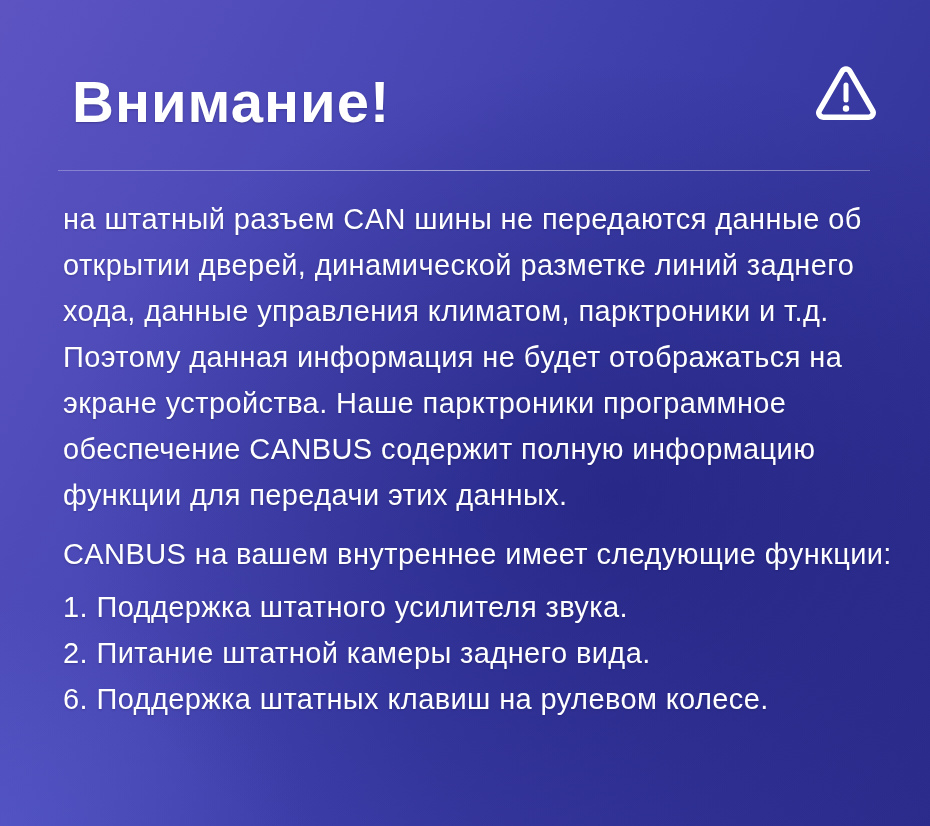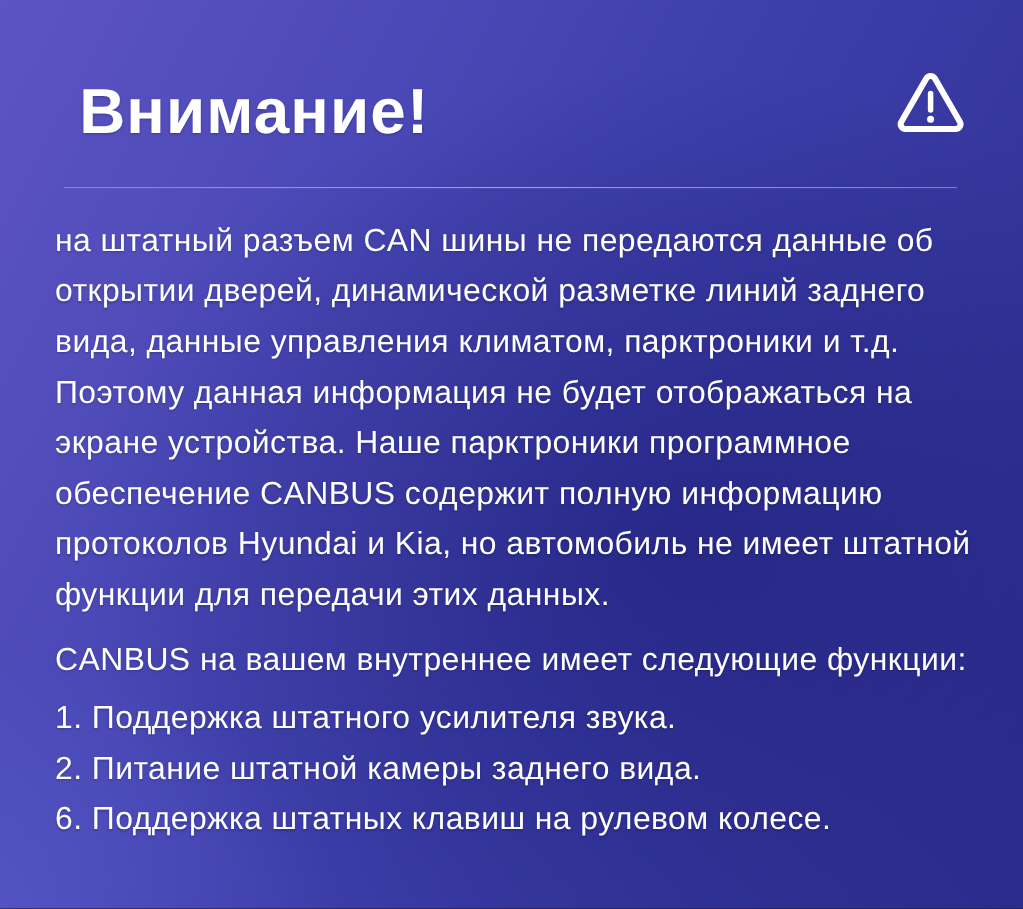--- a/index.html
+++ b/index.html
@@ -44,21 +44,21 @@
     position: absolute;
     top: 170px;
     left: 58px;
     right: 60px;
     height: 1px;
     background: linear-gradient(to right, rgba(255,255,255,0.28), rgba(255,255,255,0.5), rgba(255,255,255,0.35));
   }
   .body {
     position: absolute;
     top: 196px;
-    left: 50px;
+    left: 63px;
     right: 55px;
   }
   .text-line {
     font-size: 29px;
     line-height: 46px;
     letter-spacing: 0.4px;
     white-space: nowrap;
     text-shadow: 0 1px 2px rgba(20,20,70,0.3);
   }
   .functions-intro {
@@ -83,25 +83,24 @@
       </svg>
     </span>
   </div>
 
   <div class="divider"></div>
 
   <div class="body">
     <div class="paragraph">
       <div class="text-line">на штатный разъем CAN шины не передаются данные об</div>
       <div class="text-line">открытии дверей, динамической разметке линий заднего</div>
-      <div class="text-line">вида, данные управления климатом, парктроники и т.д.</div>
+      <div class="text-line">хода, данные управления климатом, парктроники и т.д.</div>
       <div class="text-line">Поэтому данная информация не будет отображаться на</div>
       <div class="text-line">экране устройства. Наше парктроники программное</div>
       <div class="text-line">обеспечение CANBUS содержит полную информацию</div>
-      <div class="text-line">протоколов Hyundai и Kia, но автомобиль не имеет штатной</div>
       <div class="text-line">функции для передачи этих данных.</div>
     </div>
 
     <div class="text-line functions-intro">CANBUS на вашем внутреннее имеет следующие функции:</div>
 
     <div class="functions-list">
       <div class="text-line">1. Поддержка штатного усилителя звука.</div>
       <div class="text-line">2. Питание штатной камеры заднего вида.</div>
       <div class="text-line">6. Поддержка штатных клавиш на рулевом колесе.</div>
     </div>

